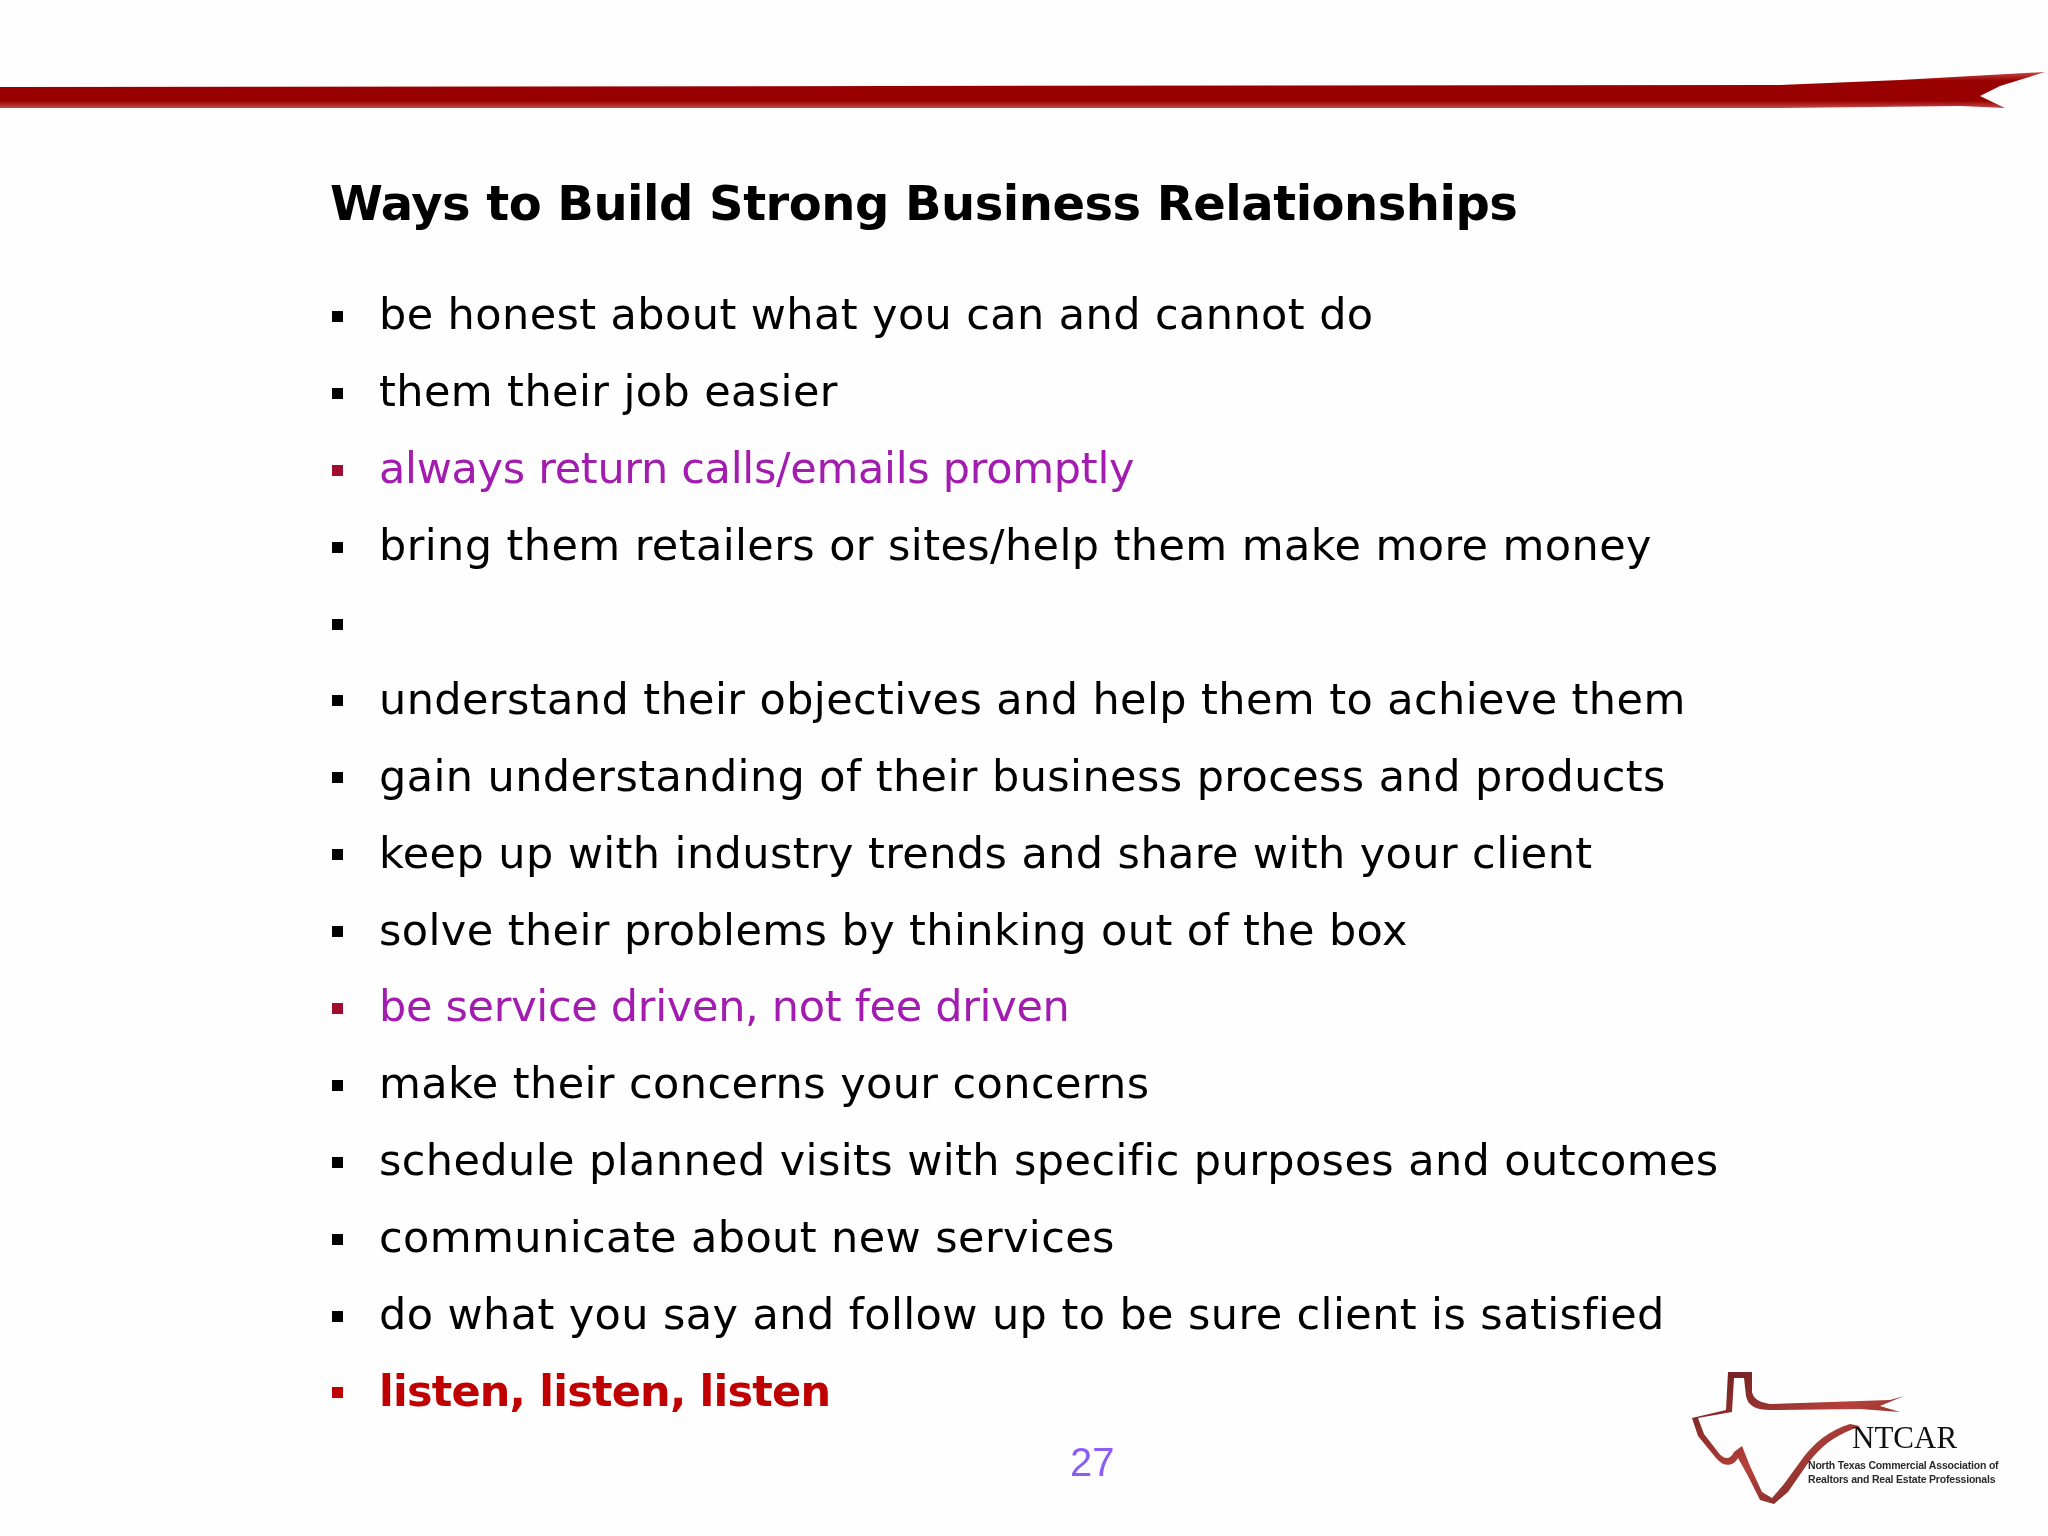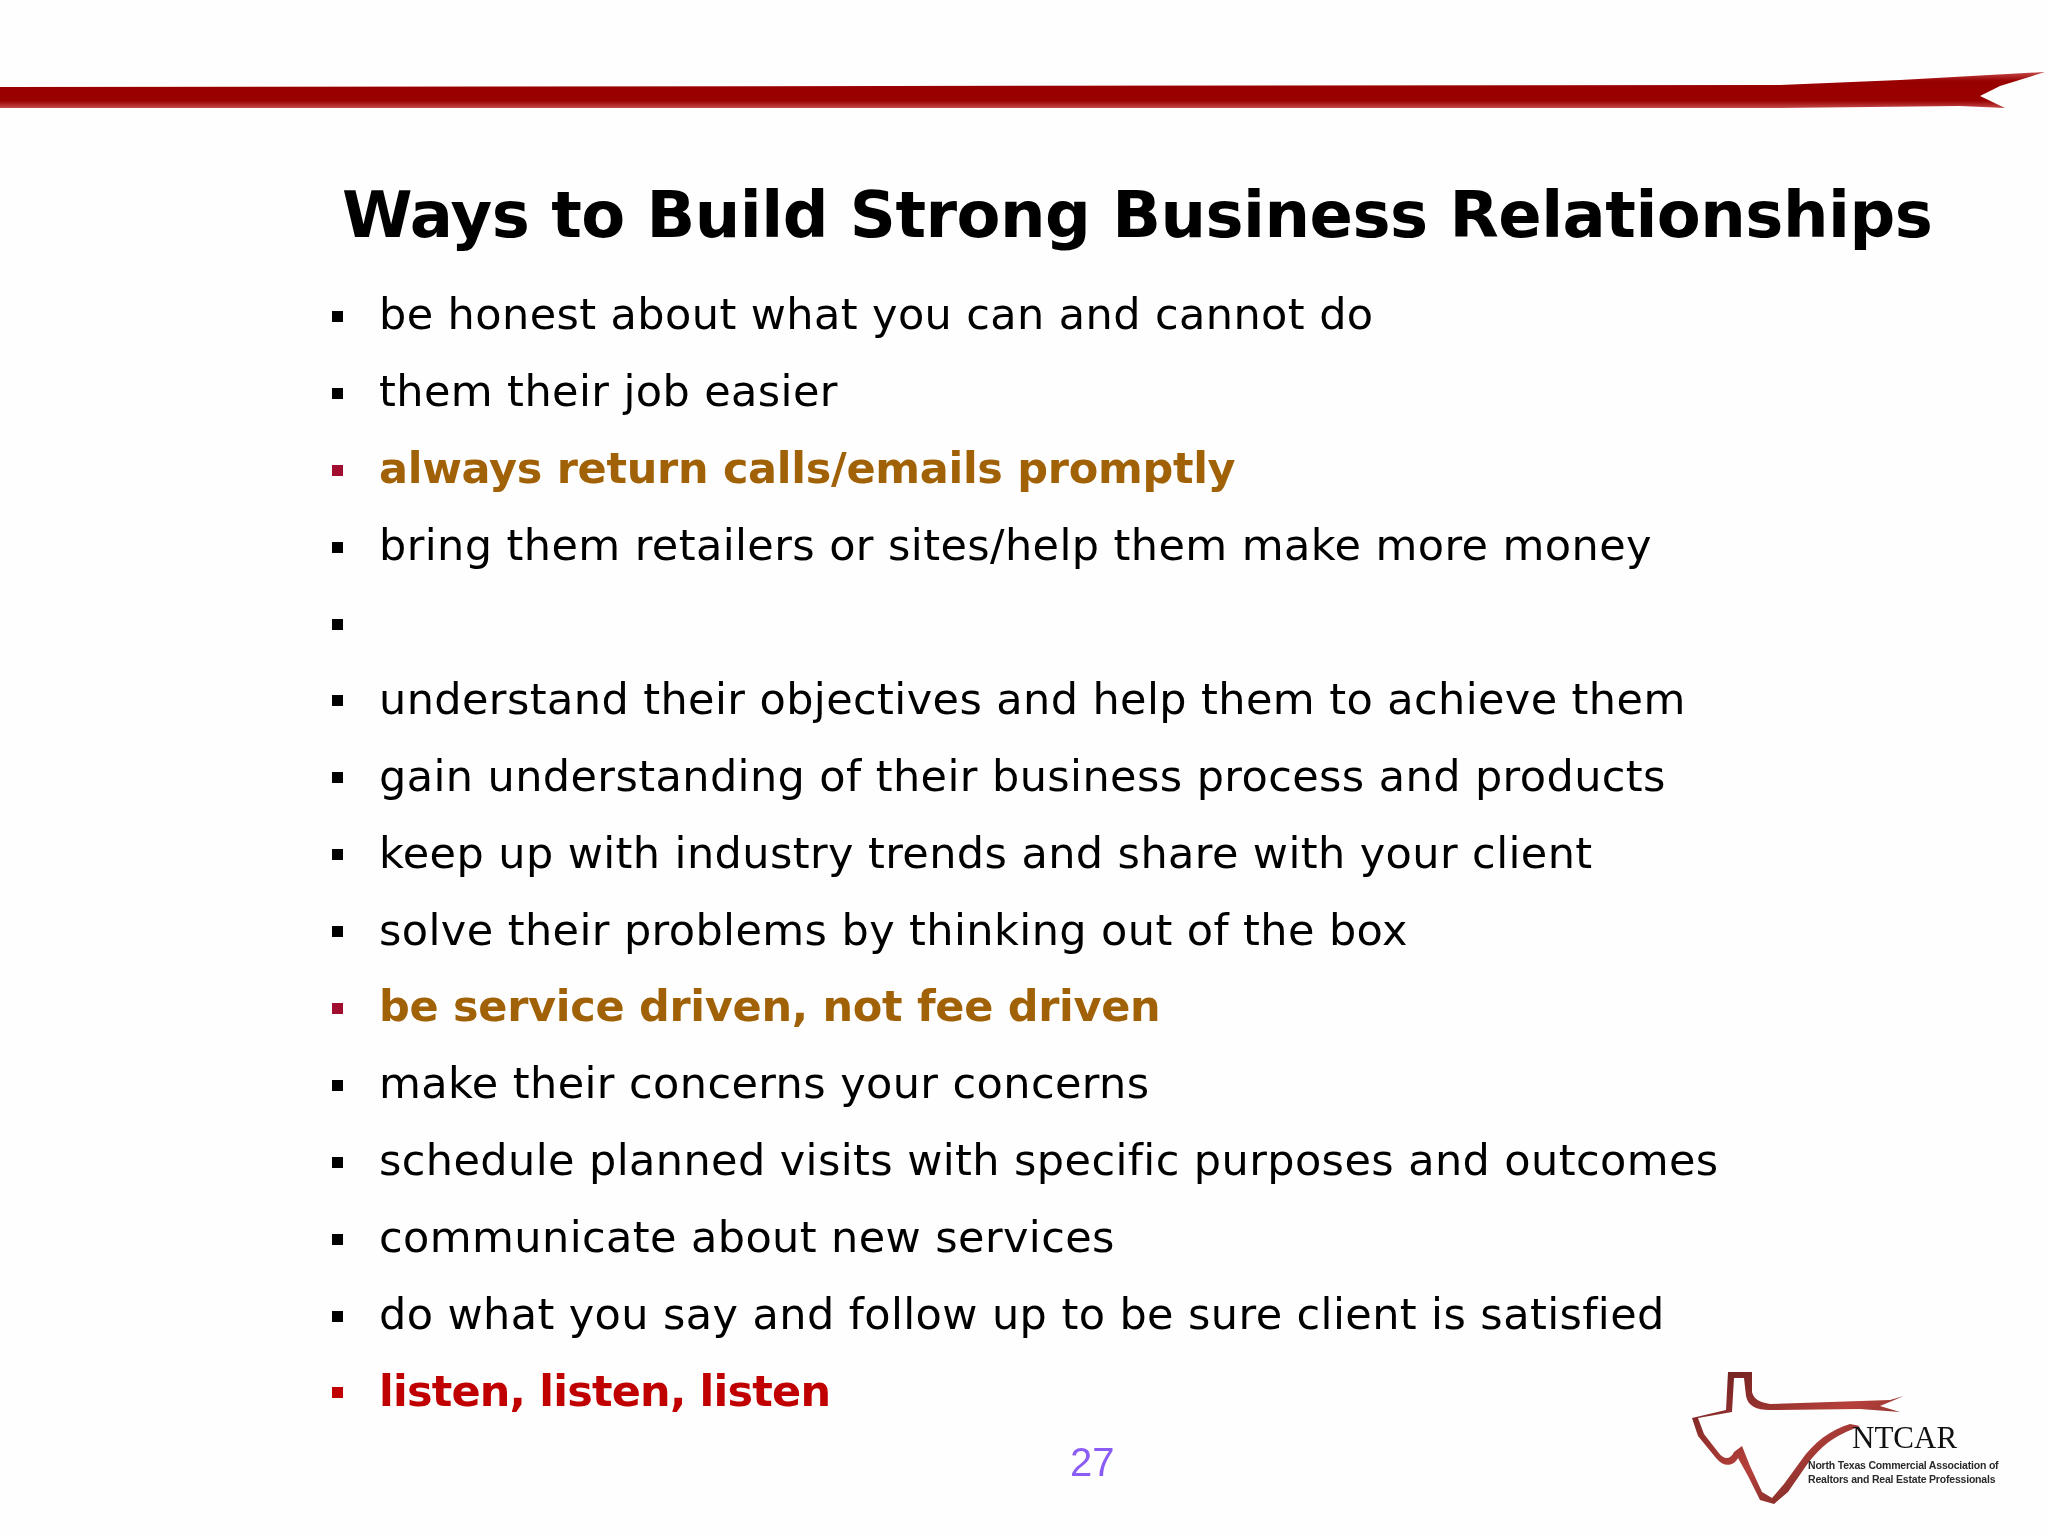--- a/index.html
+++ b/index.html
@@ -19,24 +19,24 @@
       position: absolute;
       left: 0;
       top: 66px;
       width: 2048px;
       height: 52px;
     }
     .title {
       position: absolute;
       left: 330px;
       top: 160px;
-      margin: 12px;
+      margin: 0;
       font-family: "DejaVu Sans", sans-serif;
       font-weight: bold;
-      font-size: 64px;
+      font-size: 48px;
       line-height: 86px;
       color: #000000;
       letter-spacing: -0.5px;
       white-space: nowrap;
     }
     .bullets {
       position: absolute;
       left: 330px;
       top: 276px;
       margin: 0;
@@ -61,21 +61,21 @@
       top: 2px;
     }
     .bullet-text {
       font-family: "DejaVu Sans", sans-serif;
       font-size: 43px;
       color: #000000;
       letter-spacing: 0.4px;
       font-weight: normal;
     }
     .bullet-item.accent .bullet-square { background: #a00d2e; }
-    .bullet-item.accent .bullet-text { color: #a16207; font-weight: bold; letter-spacing: -0.3px; }
+    .bullet-item.accent .bullet-text { color: #a21caf; font-weight: normal; letter-spacing: -0.3px; }
     .bullet-item.accent-bright .bullet-square { background: #c00000; }
     .bullet-item.accent-bright .bullet-text { color: #c00000; font-weight: bold; letter-spacing: -0.8px; }
     .bullet-text .emph {
       color: #a00d2e;
       font-weight: bold;
       letter-spacing: -0.3px;
     }
     .page-number {
       position: absolute;
       left: 1070px;

